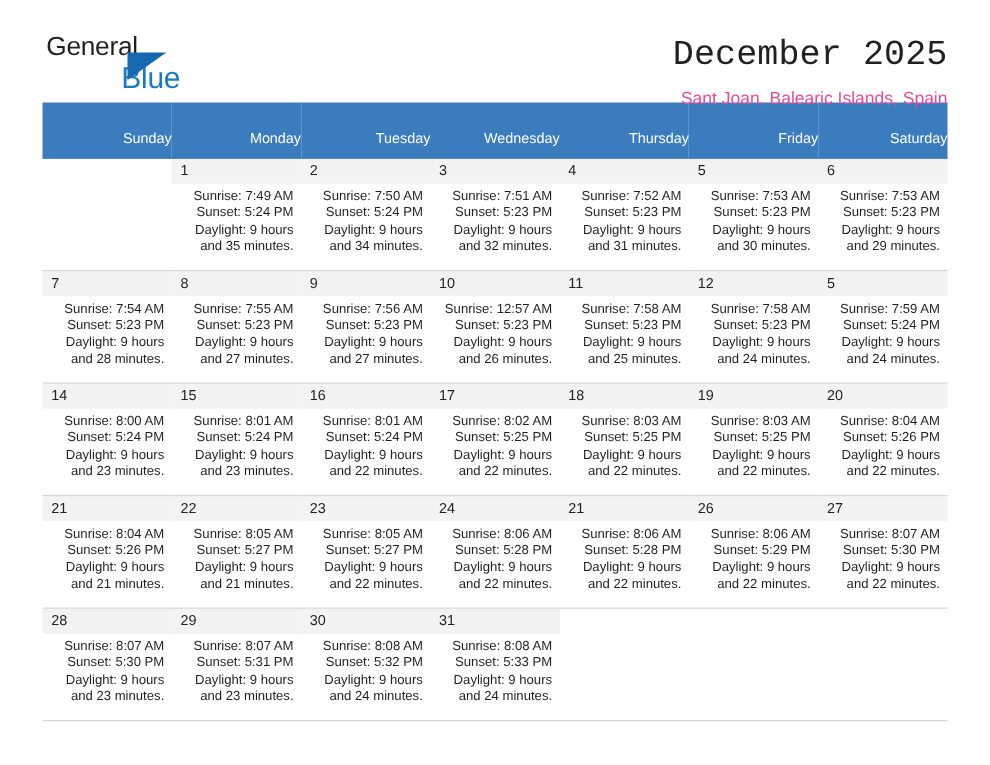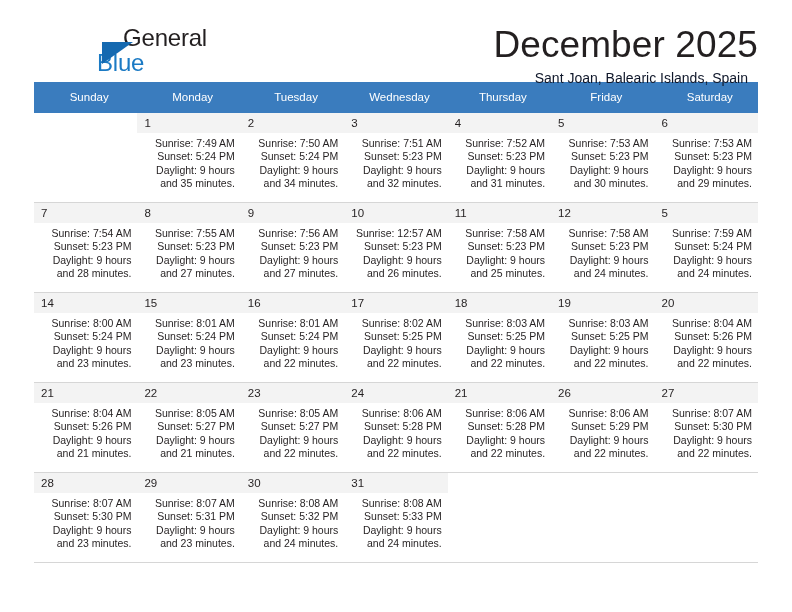--- a/index.html
+++ b/index.html
@@ -33,25 +33,24 @@
   }
   .brand {
     position: relative;
     width: 170px;
     height: 56px;
     padding-left: 3px;
   }
   .brand-row1 {
     position: relative;
     display: block;
-    font-size: 24px;
+    font-size: 21px;
     line-height: 24px;
     color: #231f20;
     letter-spacing: -0.2px;
-    text-align: right;
   }
   .brand-tri {
     position: absolute;
     left: 68px;
     top: 16px;
     width: 0;
     height: 0;
     border-left: 31px solid #1569b0;
     border-bottom: 22px solid transparent;
   }
@@ -62,49 +61,50 @@
     color: #1b7ac4;
     padding-left: 60px;
     margin-top: 1px;
     letter-spacing: -0.2px;
   }
   .title-block {
     text-align: right;
     padding-top: 2px;
   }
   .cal-title {
-    font-size: 37px;
+    font-size: 28px;
     line-height: 34px;
     color: #231f20;
     font-weight: normal;
     margin: 0;
     letter-spacing: 0.1px;
+    font-family: Liberation Mono, monospace;
   }
   .cal-subtitle {
     font-size: 14px;
     line-height: 20px;
-    color: #0f172a;
-    margin: 6px 10px 0 0;
+    color: #ec4899;
+    margin: 6px 0 0 0;
     font-weight: normal;
   }
 
   
   .calendar {
     width: 724px;
     border-collapse: collapse;
     table-layout: fixed;
     margin-top: 10px;
   }
   .calendar thead th {
     background: #3a7cbe;
     color: #ffffff;
     font-size: 11.5px;
     font-weight: normal;
-    text-align: center;
-    padding: 6px 0 6px 7px;
+    text-align: right;
+    padding: 20px 0 6px 7px;
     height: 18px;
     border: none;
   }
   .calendar td {
     vertical-align: top;
     border-top: 1px solid #3a7cbe;
     border-bottom: 1px solid #d6d6d6;
     padding: 0;
     height: 89px;
     width: 103.4px;

